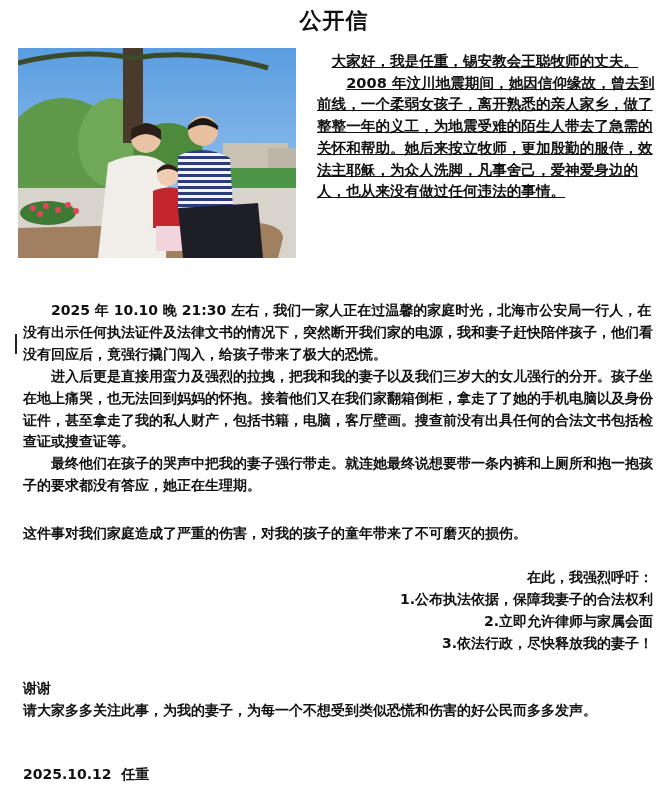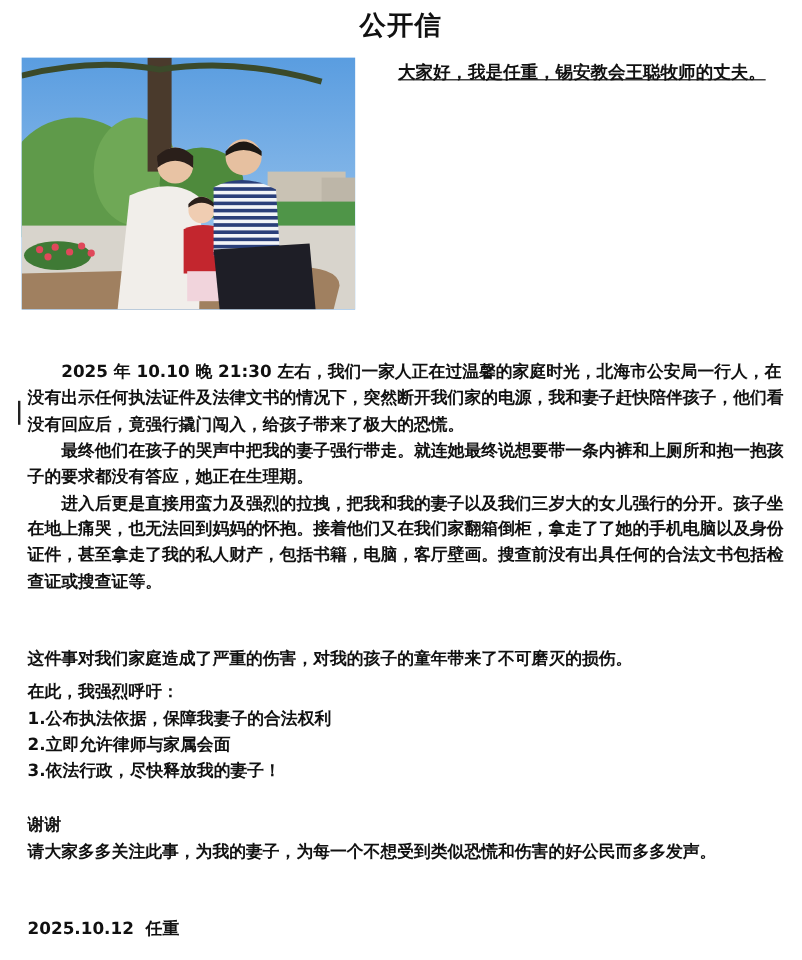--- a/index.html
+++ b/index.html
@@ -87,35 +87,36 @@
 
     <circle cx="185" cy="83" r="15" fill="#e6c0a0"></circle>
     <path d="M170 78 Q185 62 200 78 L200 82 Q185 72 170 82 Z" fill="#1c1814"></path>
     <path d="M160 108 Q185 95 212 110 L215 160 L160 165 Z" fill="url(#stripes)"></path>
     <path d="M160 160 L240 155 L245 210 L165 210 Z" fill="#1e1e26"></path>
   </svg>
 </div>
 
 <div class="right-col">
   <p class="first">大家好，我是任重，锡安教会王聪牧师的丈夫。</p>
+  <p>2008 年汶川地震期间，她因信仰缘故，曾去到前线，一个柔弱女孩子，离开熟悉的亲人家乡，做了整整一年的义工，为地震受难的陌生人带去了急需的关怀和帮助。她后来按立牧师，更加殷勤的服侍，效法主耶稣，为众人洗脚，凡事舍己，爱神爱身边的人，也从来没有做过任何违法的事情。</p>
 </div>
 
 <div class="cursor-mark"></div>
 
 <div class="full" style="top:300px;">
   <p>2025 年 10.10 晚 21:30 左右，我们一家人正在过温馨的家庭时光，北海市公安局一行人，在没有出示任何执法证件及法律文书的情况下，突然断开我们家的电源，我和妻子赶快陪伴孩子，他们看没有回应后，竟强行撬门闯入，给孩子带来了极大的恐慌。</p>
+  <p>进入后更是直接用蛮力及强烈的拉拽，把我和我的妻子以及我们三岁大的女儿强行的分开。孩子坐在地上痛哭，也无法回到妈妈的怀抱。接着他们又在我们家翻箱倒柜，拿走了了她的手机电脑以及身份证件，甚至拿走了我的私人财产，包括书籍，电脑，客厅壁画。搜查前没有出具任何的合法文书包括检查证或搜查证等。</p>
   <p>最终他们在孩子的哭声中把我的妻子强行带走。就连她最终说想要带一条内裤和上厕所和抱一抱孩子的要求都没有答应，她正在生理期。</p>
-  <p>进入后更是直接用蛮力及强烈的拉拽，把我和我的妻子以及我们三岁大的女儿强行的分开。孩子坐在地上痛哭，也无法回到妈妈的怀抱。接着他们又在我们家翻箱倒柜，拿走了了她的手机电脑以及身份证件，甚至拿走了我的私人财产，包括书籍，电脑，客厅壁画。搜查前没有出具任何的合法文书包括检查证或搜查证等。</p>
 </div>
 
-<div class="full" style="top:539px;">
+<div class="full" style="top:523px;">
   <p class="noindent">这件事对我们家庭造成了严重的伤害，对我的孩子的童年带来了不可磨灭的损伤。</p>
 </div>
 
-<div class="full" style="top:567px;">
+<div class="full" style="top:567px;text-align:right;">
   <p class="noindent">在此，我强烈呼吁：</p>
   <p class="noindent">1.公布执法依据，保障我妻子的合法权利</p>
   <p class="noindent">2.立即允许律师与家属会面</p>
   <p class="noindent">3.依法行政，尽快释放我的妻子！</p>
 </div>
 
 <div class="full" style="top:678px;">
   <p class="noindent">谢谢</p>
   <p class="noindent">请大家多多关注此事，为我的妻子，为每一个不想受到类似恐慌和伤害的好公民而多多发声。</p>
 </div>

